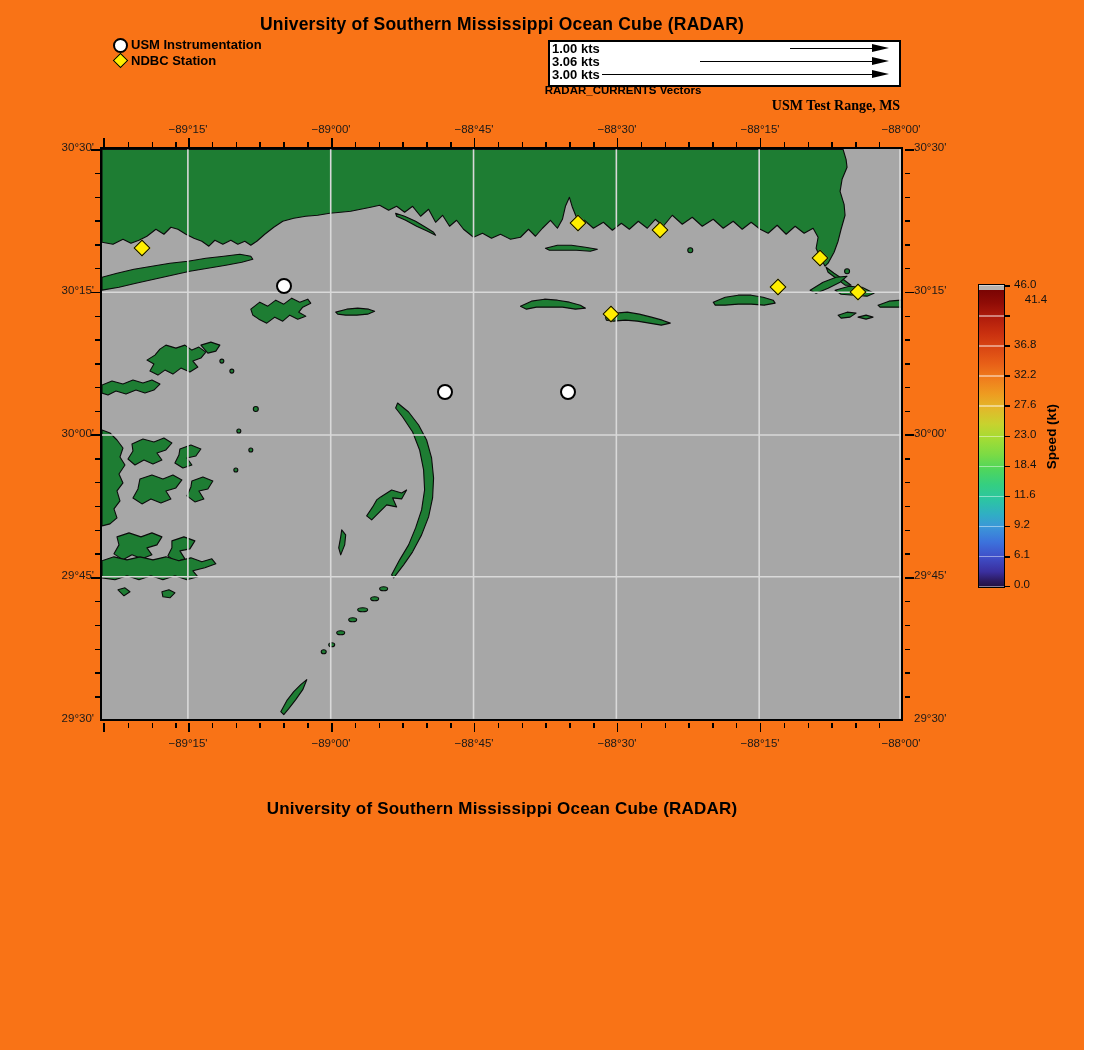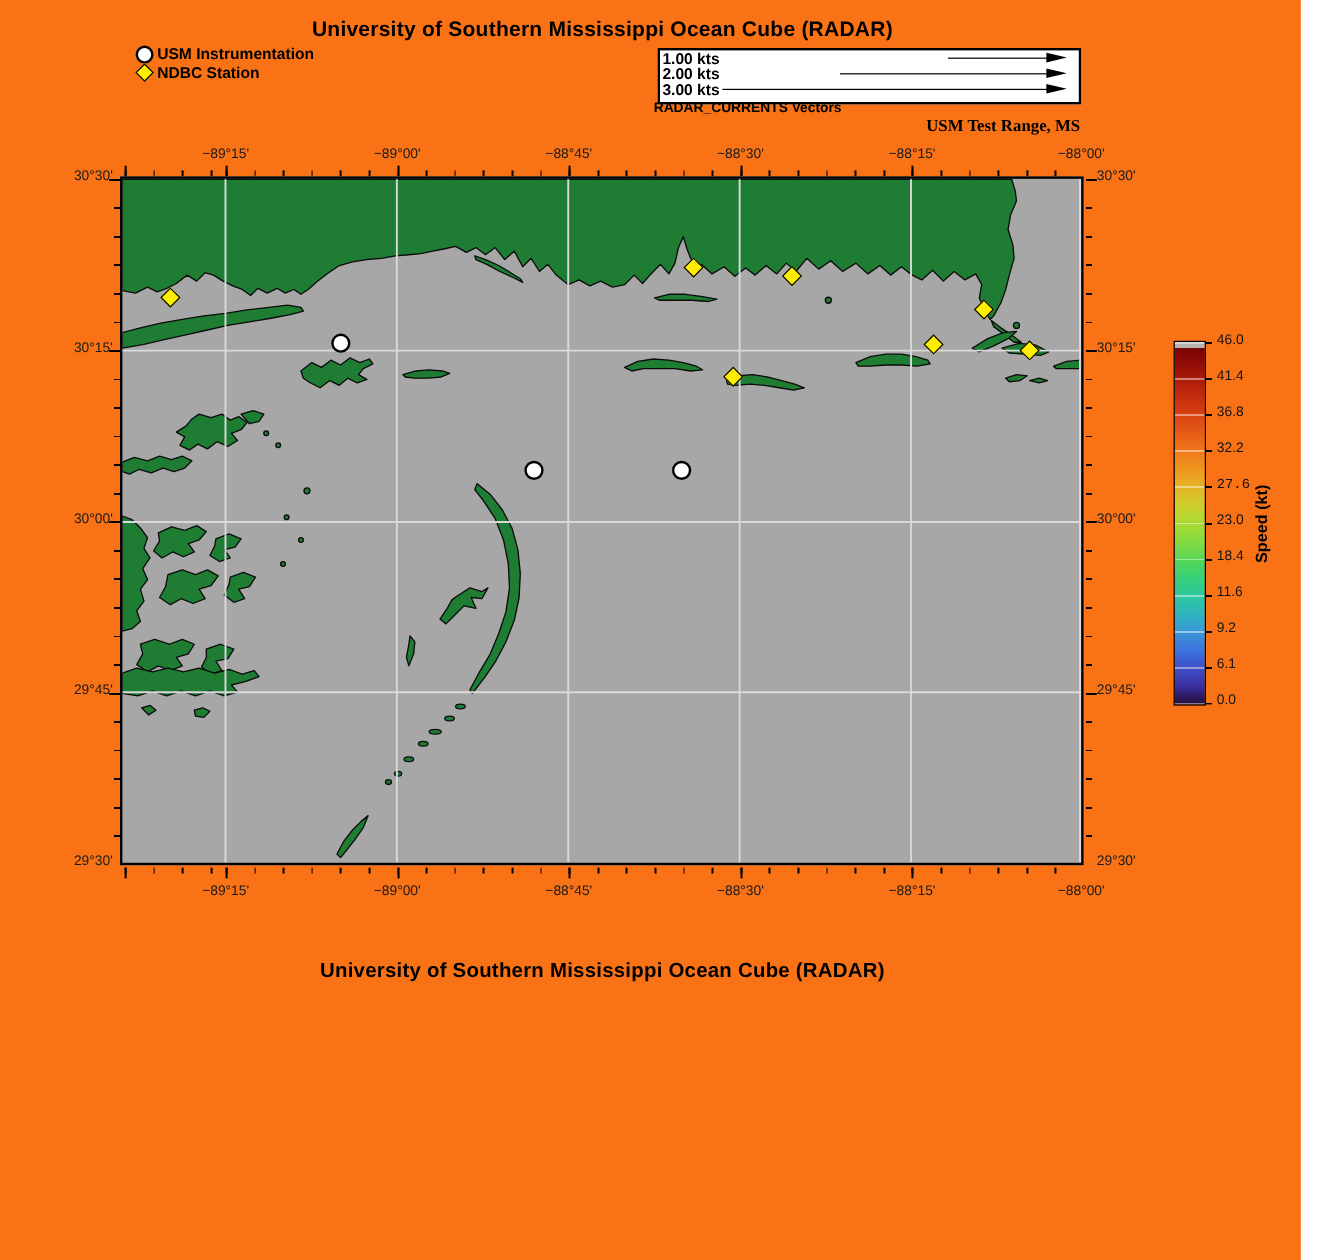--- a/index.html
+++ b/index.html
@@ -60,21 +60,21 @@
 
   <div class="abs ctr title" style="left:2px;top:14px;width:1000px;">University of Southern Mississippi Ocean Cube (RADAR)</div>
 
   <span class="leg-circle"></span>
   <div class="abs leg-label" style="left:131px;top:37px;">USM Instrumentation</div>
   <span class="leg-diamond"></span>
   <div class="abs leg-label" style="left:131px;top:53px;">NDBC Station</div>
 
   <div id="vk-box"></div>
   <div class="vk-label" style="top:41px;">1.00 kts</div>
-  <div class="vk-label" style="top:54px;">2.00 kts</div>
+  <div class="vk-label" style="top:54px;">3.06 kts</div>
   <div class="vk-label" style="top:67px;">3.00 kts</div>
   <div class="vk-line" style="left:790px;top:48px;width:86px;"></div>
   <div class="vk-line" style="left:700px;top:61px;width:176px;"></div>
   <div class="vk-line" style="left:602px;top:74px;width:274px;"></div>
   <div class="vk-head" style="left:872px;top:44px;"></div>
   <div class="vk-head" style="left:872px;top:57px;"></div>
   <div class="vk-head" style="left:872px;top:70px;"></div>
   <div id="vk-caption">RADAR_CURRENTS Vectors</div>
 
   <div class="abs ctr serif" style="left:736px;top:98px;width:200px;font-weight:bold;font-size:14px;">USM Test Range, MS</div>
@@ -205,24 +205,24 @@
           <div class="marker marker-diamond" style="left: 677px; top: 139px;"></div>
           <div class="marker marker-diamond" style="left: 719px; top: 110px;"></div>
           <div class="marker marker-diamond" style="left: 757px; top: 144px;"></div>
         </div>
     </div>
   </div>
 
   <div id="cbar"></div>
   <div id="cbar-ticks"></div>
   <div class="cb-lab" style="top:278px;">46.0</div>
-  <div class="cb-lab" style="top:308px;">41.4</div>
+  <div class="cb-lab" style="top:293px;text-align:center;">41.4</div>
   <div class="cb-lab" style="top:338px;">36.8</div>
   <div class="cb-lab" style="top:368px;">32.2</div>
-  <div class="cb-lab" style="top:398px;font-family:Liberation Mono, monospace;">27.6</div>
+  <div class="cb-lab" style="top:398px;">27.6</div>
   <div class="cb-lab" style="top:428px;">23.0</div>
   <div class="cb-lab" style="top:458px;">18.4</div>
   <div class="cb-lab" style="top:488px;">11.6</div>
   <div class="cb-lab" style="top:518px;">9.2</div>
   <div class="cb-lab" style="top:548px;">6.1</div>
   <div class="cb-lab" style="top:578px;">0.0</div>
   <div id="cbar-label">Speed (kt)</div>
 
   <div class="abs ctr title" style="left:2px;top:799px;width:1000px;font-size:17px;">University of Southern Mississippi Ocean Cube (RADAR)</div>
 

